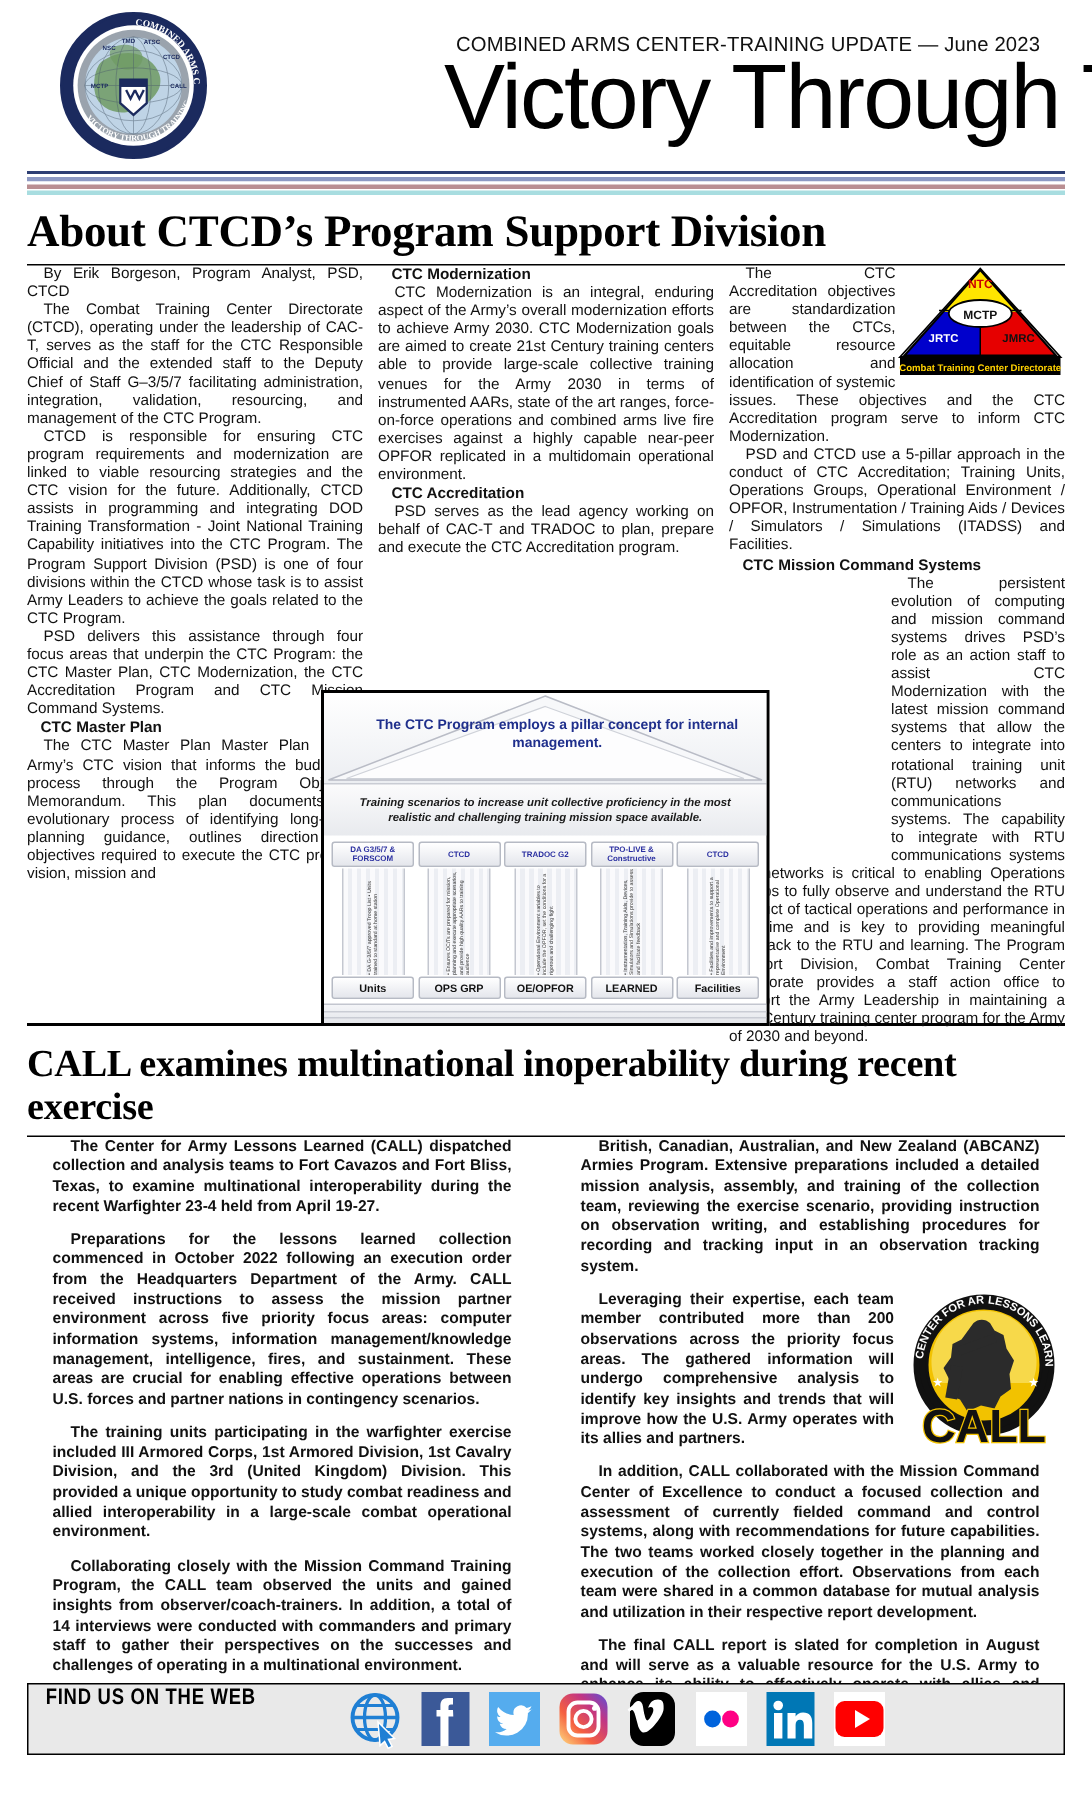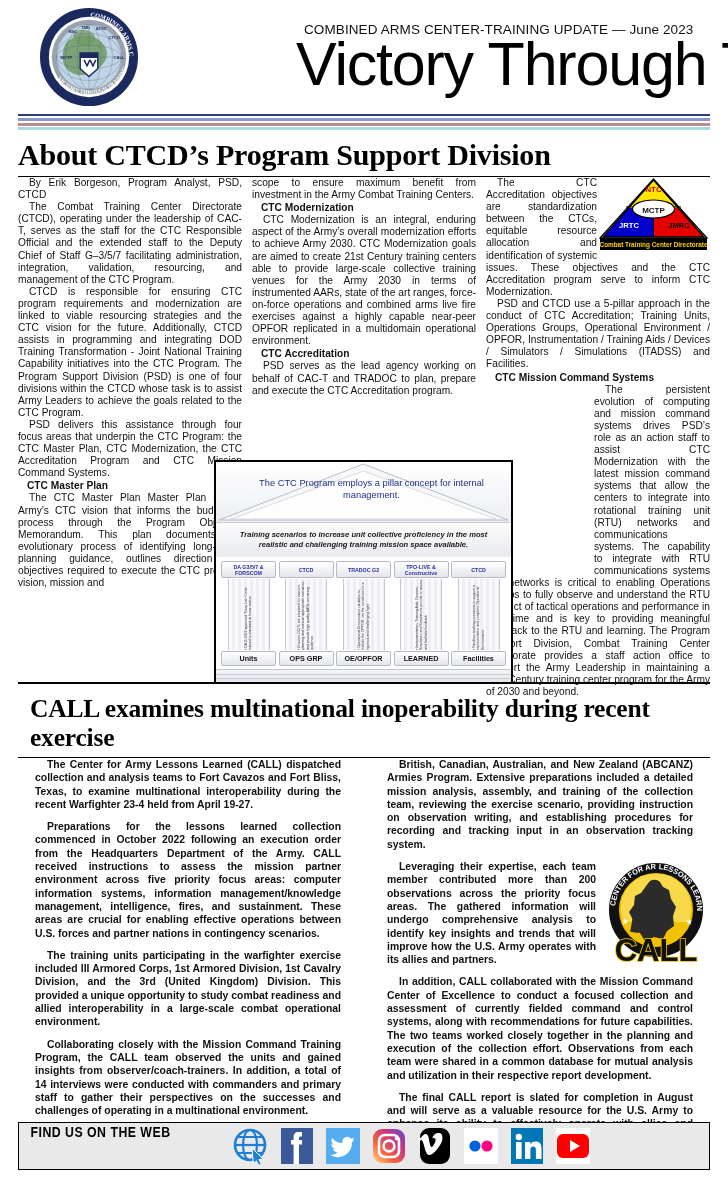--- a/index.html
+++ b/index.html
@@ -21,21 +21,21 @@
   .r2{height:2px;background:#fff;}
   .r3{height:3px;background:#8d99c4;}
   .r4{height:2px;background:#fff;}
   .r5{height:3px;background:#b98e92;}
   .r6{height:1px;background:#fff;}
   .r7{height:3px;background:#a8dde0;}
 
   
   .headline{font-family:"Liberation Serif",serif;font-weight:700;font-size:30px;
             line-height:34px;letter-spacing:-.2px;margin:8px 0 4px;}
-  .headline.two{font-size:25.5px;line-height:29px;margin:10px 12px 5px;}
+  .headline.two{font-size:25.5px;line-height:29px;margin:10px 0 5px;}
   .hr-thin{border-top:1.6px solid #000;}
   .hr-thick{border-top:2.6px solid #000;}
 
   
   .a1{position:relative;height:505px;}
   .col{position:absolute;top:0;font-family:"Liberation Sans",sans-serif;
        font-size:10.2px;line-height:12.1px;text-align:justify;color:#111;}
   .c1{left:0;width:224px;}
   .c2{left:234px;width:224px;}
   .c3{left:468px;width:224px;}
@@ -50,21 +50,21 @@
   
   .tri-wrap{position:relative;width:113px;height:73px;}
   .tri-wrap svg{display:block;}
 
   
   .pillar-box{position:absolute;left:196px;top:283px;width:299px;height:224px;
               border:2px solid #000;background:#fff;box-sizing:border-box;overflow:hidden;}
   .pedi{position:relative;height:60px;background:linear-gradient(#ffffff,#eceef2);}
   .pedi .roof{position:absolute;inset:0;}
   .pedi .rooftext{position:absolute;left:16px;right:0;top:15px;text-align:center;
-                  font-family:"Liberation Sans",sans-serif;font-weight:400;font-size:9.3px;
+                  font-family:"Liberation Sans",sans-serif;font-weight:700;font-size:9.3px;
                   line-height:12px;color:#1f2f8c;}
   .archi{height:34px;background:linear-gradient(#fbfbfc,#e8eaee);border-top:1px solid #c9ccd4;
          display:flex;align-items:center;justify-content:flex-start;}
   .archi span{font-style:italic;font-weight:700;font-size:7.6px;line-height:9.6px;
               text-align:center;color:#1a1a1a;padding:0 14px;}
   .pillars{display:flex;justify-content:space-between;padding:4px 5px 3px;height:112px;box-sizing:border-box;}
   .pil{width:55px;display:flex;flex-direction:column;align-items:center;}
   .pil .cap{width:100%;height:17px;border:1px solid #b6bac4;border-radius:2px;
             background:linear-gradient(#ffffff,#e4e6ec);display:flex;align-items:center;
             justify-content:center;text-align:center;font-size:5.3px;font-weight:700;
@@ -167,21 +167,20 @@
     <div class="col c1">
       <p class="byline">By Erik Borgeson, Program Analyst, PSD, CTCD</p>
       <p>The Combat Training Center Directorate (CTCD), operating under the leadership of CAC-T, serves as the staff for the CTC Responsible Official and the extended staff to the Deputy Chief of Staff G–3/5/7 facilitating administration, integration, validation, resourcing, and management of the CTC Program.</p>
       <p>CTCD is responsible for ensuring CTC program requirements and modernization are linked to viable resourcing strategies and the CTC vision for the future. Additionally, CTCD assists in programming and integrating DOD Training Transformation - Joint National Training Capability initiatives into the CTC Program. The Program Support Division (PSD) is one of four divisions within the CTCD whose task is to assist Army Leaders to achieve the goals related to the CTC Program.</p>
       <p>PSD delivers this assistance through four focus areas that underpin the CTC Program: the CTC Master Plan, CTC Modernization, the CTC Accreditation Program and CTC Mission Command Systems.</p>
       <p class="sub">CTC Master Plan</p>
       <p>The CTC Master Plan Master Plan is the Army’s CTC vision that informs the budgetary process through the Program Objective Memorandum. This plan documents an evolutionary process of identifying long-range planning guidance, outlines direction and objectives required to execute the CTC program vision, mission and</p>
     </div>
 
     <div class="col c2">
-      <p class="noind">scope to ensure maximum benefit from investment in the Army Combat Training Centers.</p>
       <p class="sub">CTC Modernization</p>
       <p>CTC Modernization is an integral, enduring aspect of the Army’s overall modernization efforts to achieve Army 2030. CTC Modernization goals are aimed to create 21st Century training centers able to provide large-scale collective training venues for the Army 2030 in terms of instrumented AARs, state of the art ranges, force-on-force operations and combined arms live fire exercises against a highly capable near-peer OPFOR replicated in a multidomain operational environment.</p>
       <p class="sub">CTC Accreditation</p>
       <p>PSD serves as the lead agency working on behalf of CAC-T and TRADOC to plan, prepare and execute the CTC Accreditation program.</p>
     </div>
 
     <div class="col c3">
       <div class="wrap-tri">
         <div class="tri-wrap">
           <svg viewBox="0 0 113 73" width="113" height="73">

